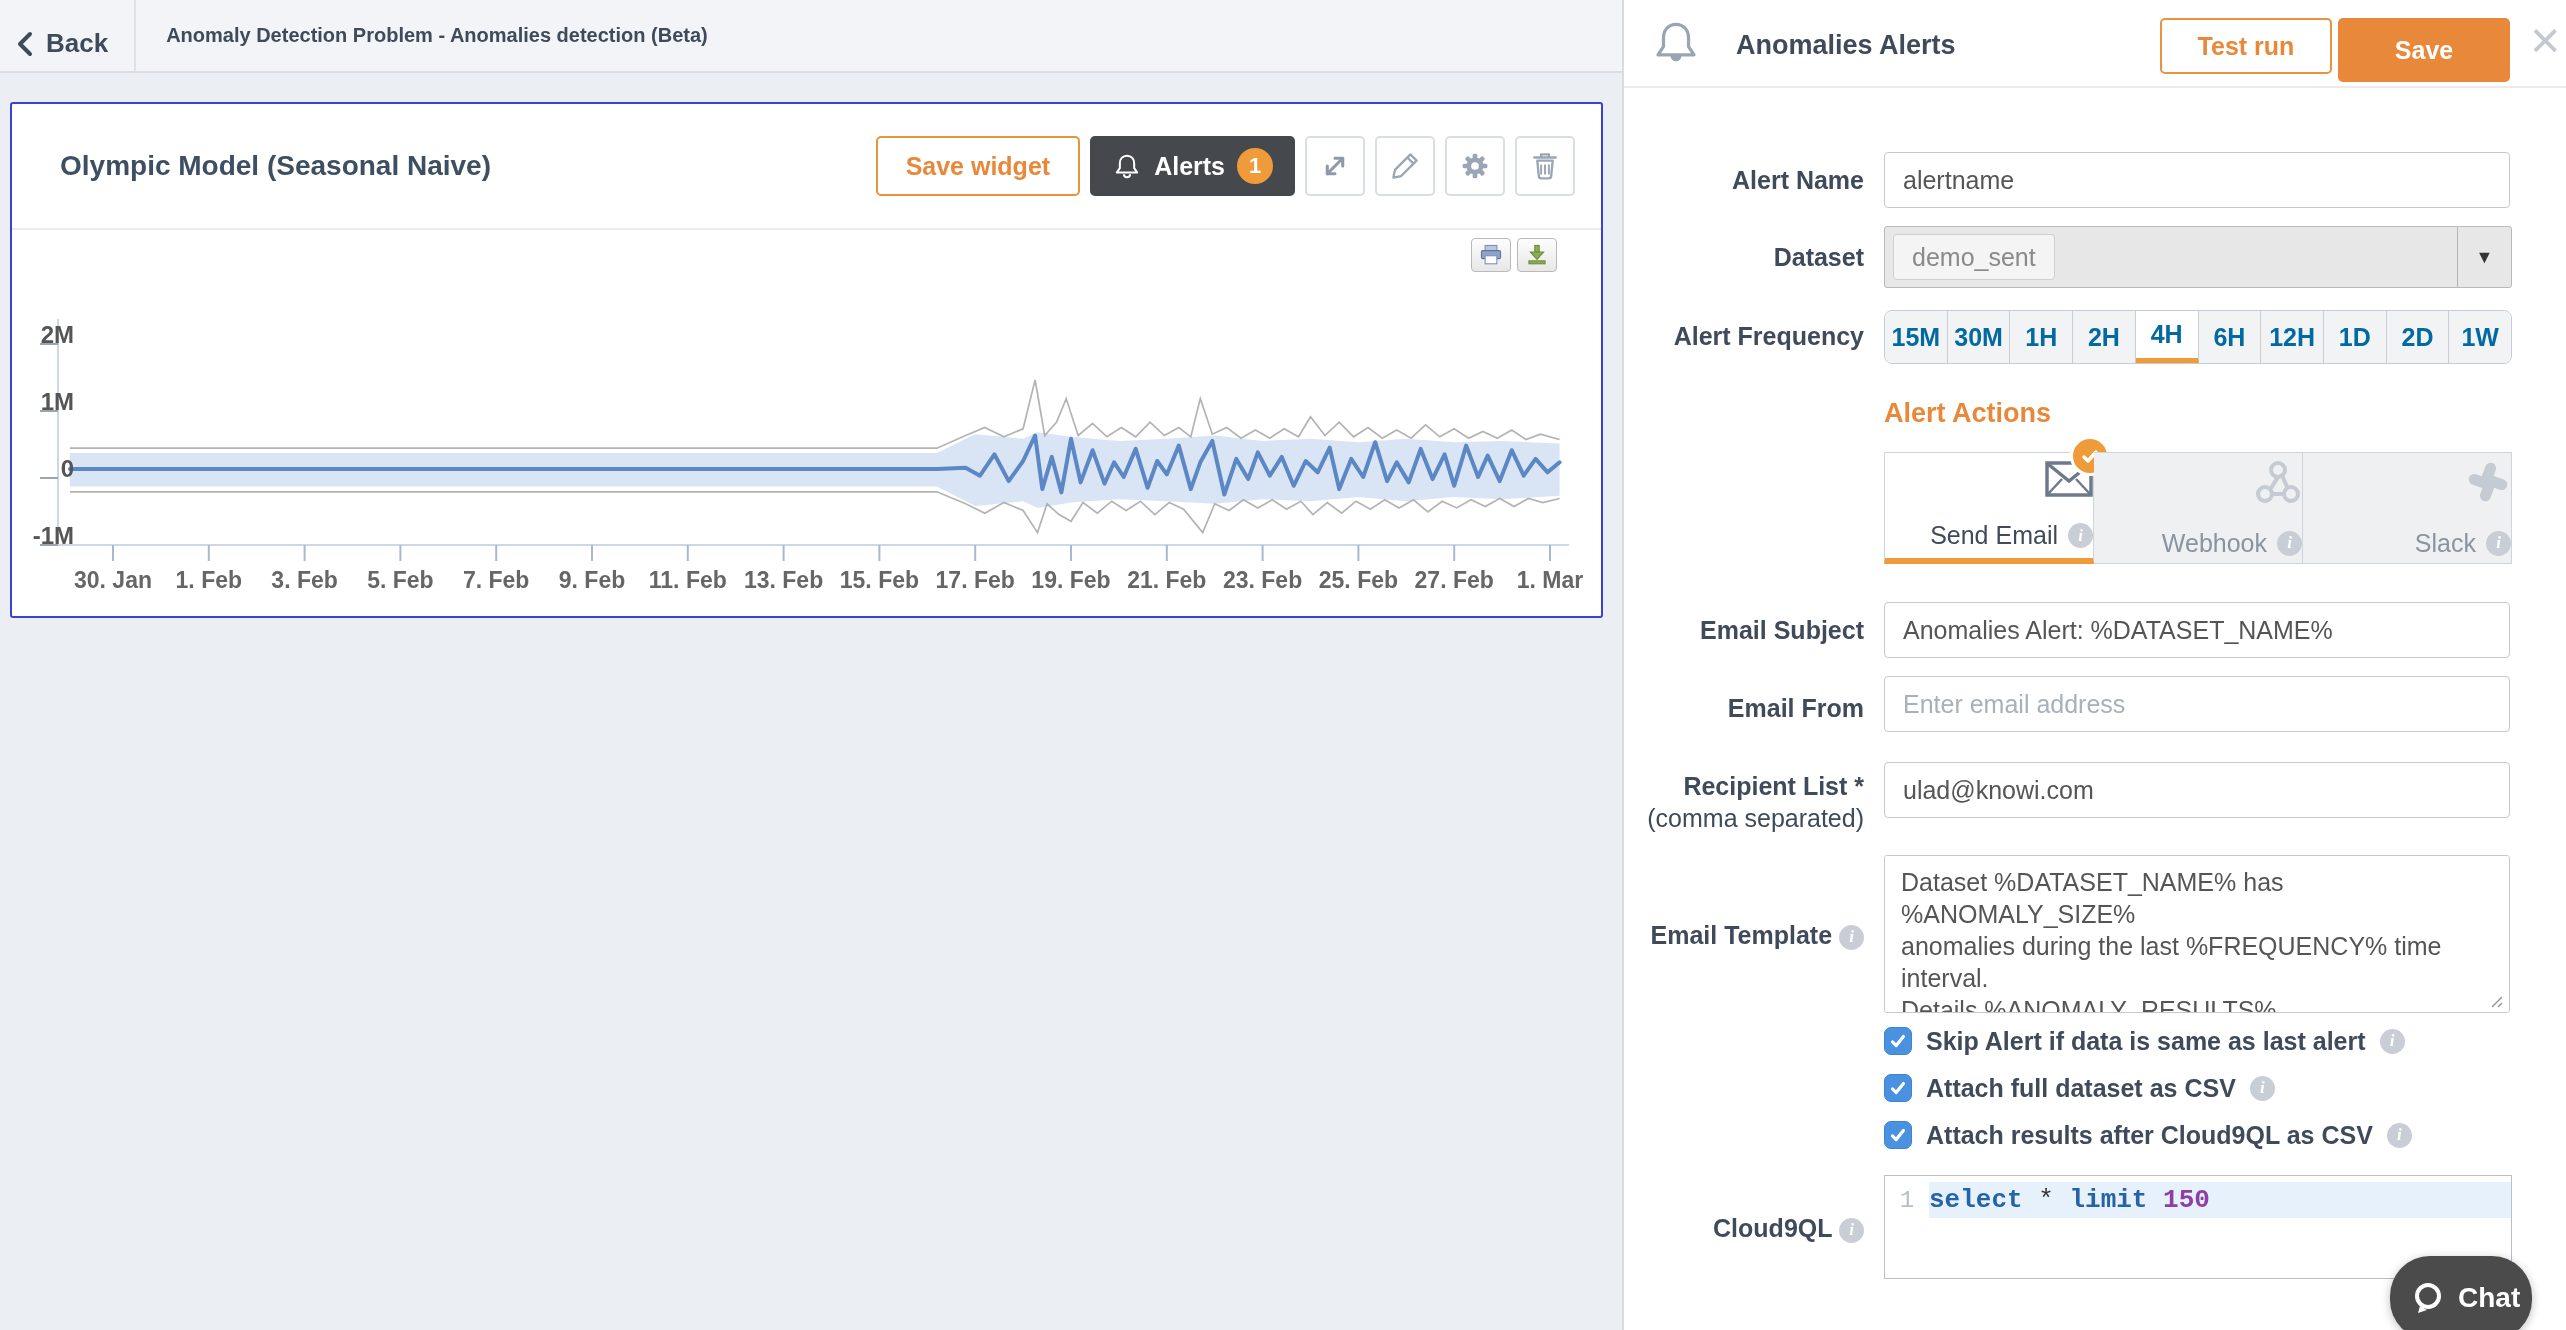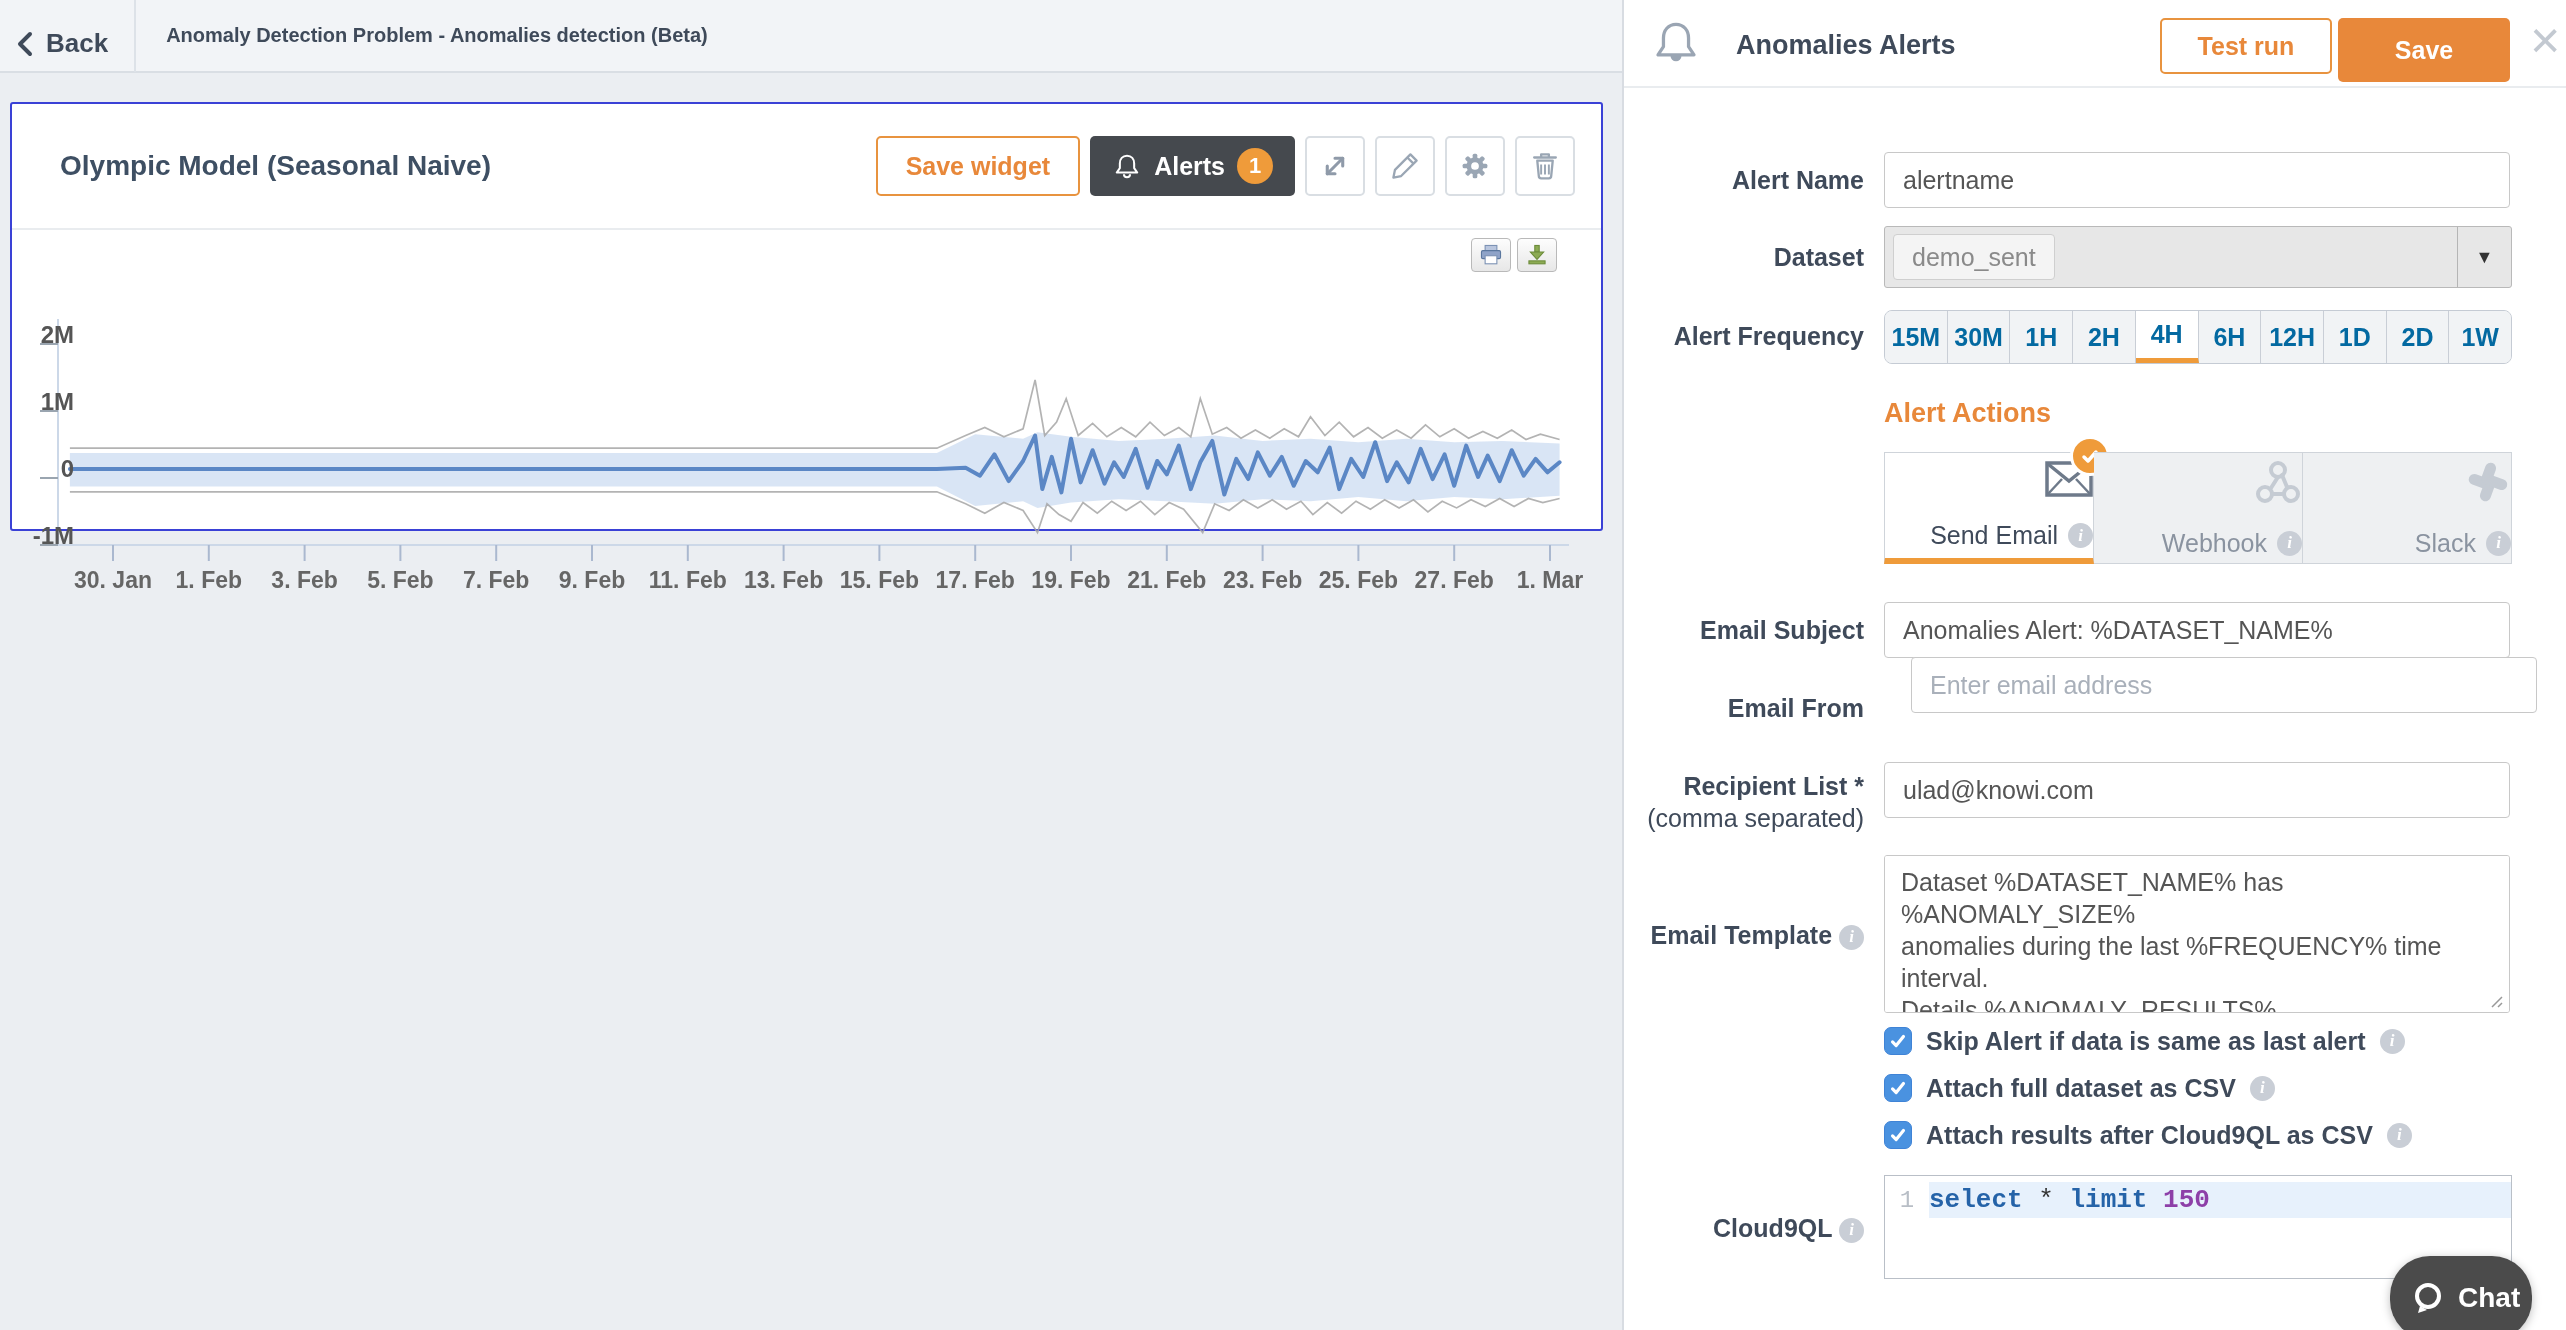--- a/index.html
+++ b/index.html
@@ -8,21 +8,21 @@
 
   
   .topbar{ position:absolute; left:0; top:0; width:1622px; height:73px;
     background:#f2f4f7; border-bottom:2px solid #d9dee4; display:flex; align-items:center; }
   .back{ display:flex; align-items:center; gap:10px; padding:16px 26px 0 14px; height:100%; cursor:pointer; }
   .back span{ font-size:26px; font-weight:bold; color:#3f4a5a; }
   .topbar .vdiv{ width:2px; height:73px; background:#dde2e8; }
   .page-title{ font-size:20px; font-weight:bold; color:#3f4a5a; margin-left:30px; }
 
   
-  .widget{ position:absolute; left:10px; top:102px; width:1593px; height:429px;
+  .widget{ position:absolute; left:10px; top:102px; width:1593px; height:516px;
     background:#fff; border:2px solid #3a41d6; border-radius:3px; }
   .widget-header{ position:relative; height:126px; border-bottom:2px solid #e9ecef;
     display:flex; align-items:center; padding:0 26px 0 48px; }
   .widget-title{ font-size:28px; font-weight:bold; color:#3e4f63; }
   .widget-toolbar{ margin-left:auto; display:flex; align-items:center; gap:10px; }
   .btn-outline-orange{ height:60px; padding:0 28px; background:#fff; border:2px solid #e8933f;
     border-radius:5px; color:#e8883a; font-size:25px; font-weight:bold; cursor:pointer;
     font-family:inherit; }
   .btn-alerts{ height:60px; padding:0 22px; background:#45494e; border:none; border-radius:5px;
     color:#fff; font-size:25px; font-weight:bold; display:flex; align-items:center; gap:12px; cursor:pointer; }
@@ -328,21 +328,21 @@
       </div>
     </div>
   </div>
 
   <div class="flabel" style="top:616px;">Email Subject</div>
   <div class="field" style="top:602px;">
     <input class="tinput" type="text" value="Anomalies Alert: %DATASET_NAME%" style="">
   </div>
 
   <div class="flabel" style="top:694px;">Email From</div>
-  <div class="field" style="top:657px;margin-left:27px;">
+  <div class="field" style="top:676px;">
     <input class="tinput" type="text" placeholder="Enter email address" style="">
   </div>
 
   <div class="flabel" style="top:772px;">Recipient List *</div>
   <div class="flabel" style="top:804px; font-weight:normal;">(comma separated)</div>
   <div class="field" style="top:762px;">
     <input class="tinput" type="text" value="ulad@knowi.com" style="">
   </div>
 
   <div class="flabel" style="top:921px;">

